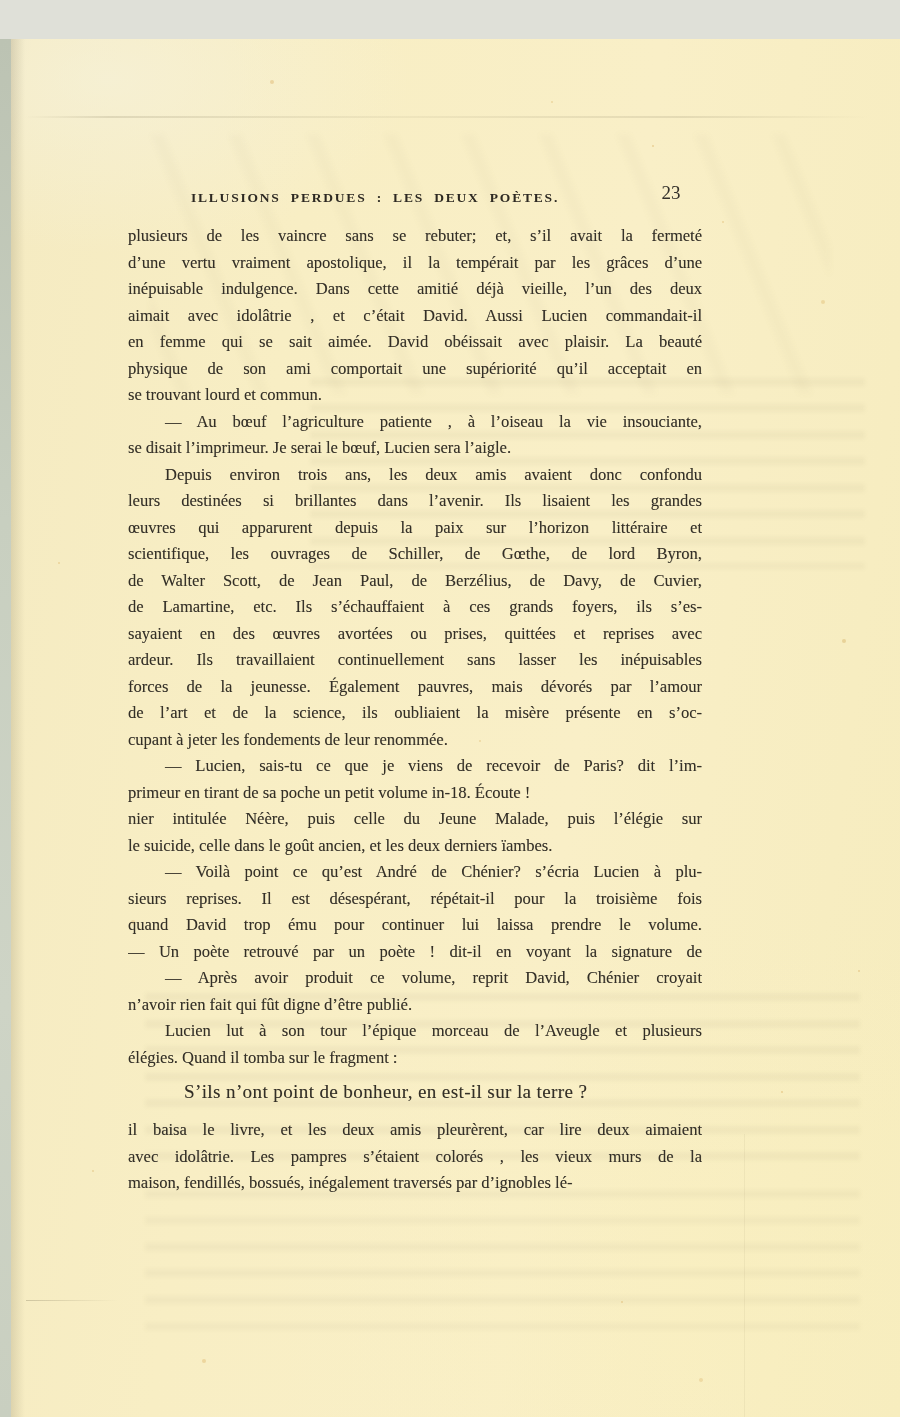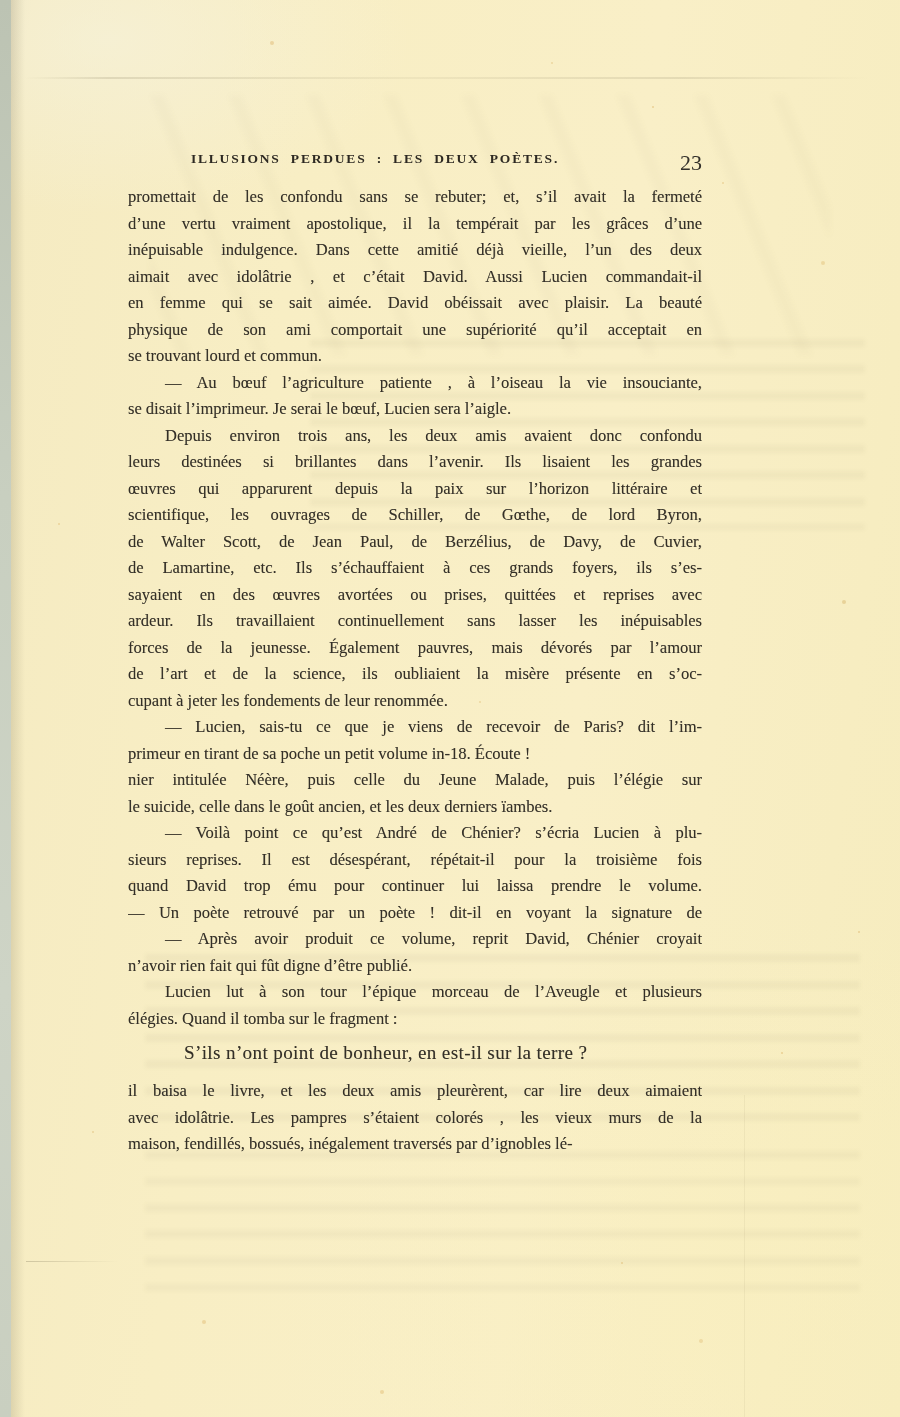--- a/index.html
+++ b/index.html
@@ -8,20 +8,21 @@
     overflow: hidden;
     background: #dfe0d8;
     font-family: "Liberation Serif", "DejaVu Serif", serif;
   }
   .scan {
     position: absolute; inset: 0;
     background:
       radial-gradient(ellipse 430px 250px at 110px 40px, rgba(246,243,224,0.55), rgba(246,243,224,0) 70%),
       radial-gradient(ellipse 700px 500px at 85% 90%, rgba(250,240,190,0.45), rgba(250,240,190,0) 75%),
       linear-gradient(97deg, #ece2c0 0%, #f5ebc2 3%, #f8eec4 30%, #f9efc7 62%, #f6ecbe 100%);
+    margin-top: 39px;
   }
   
   .edge {
     position: absolute; left: 0; top: 0; bottom: 0; width: 11px;
     background: linear-gradient(180deg, #bcc3b3 0%, #c8cfc0 35%, #ced4c6 70%, #c9cfc0 100%);
   }
   .edge-shadow {
     position: absolute; left: 11px; top: 0; bottom: 0; width: 14px;
     background: linear-gradient(90deg, rgba(120,112,84,0.20), rgba(120,112,84,0));
   }
@@ -79,23 +80,23 @@
   
   .runhead {
     position: absolute; left: 128px; top: 150px; width: 574px;
     box-sizing: border-box; padding-right: 80px;
     text-align: center;
     font-weight: bold; font-size: 13.5px; line-height: 17px;
     letter-spacing: 1.8px; word-spacing: 5px;
     color: #2d2922;
   }
   .pagenum {
-    position: absolute; left: 640px; top: 150px; width: 62px;
-    text-align: right;
-    font-size: 22px; line-height: 26px;
+    position: absolute; left: 640px; top: 141px; width: 62px;
+    text-align: center;
+    font-size: 19px; line-height: 26px;
     color: #33302a;
   }
   
   .textblock {
     position: absolute; left: 128px; top: 184px; width: 574px;
     font-size: 16.5px; line-height: 26.5px;
     color: #332f27;
     text-shadow: 0.3px 0.3px 0 rgba(51,47,39,0.30);
   }
   .line { height: 26.5px; overflow: hidden; white-space: nowrap; }
@@ -122,21 +123,21 @@
   <div class="crease-vert"></div>
   <div class="edge"></div>
   <div class="edge-shadow"></div>
 
   <div class="runhead">
     <span>ILLUSIONS PERDUES : LES DEUX POÈTES.</span>
   </div>
   <div class="pagenum">23</div>
 
   <div class="textblock">
-      <div class="line j">promettait de les confondu sans se rebuter; et, s’il avait la fermeté</div>
+      <div class="line j">plusieurs de les vaincre sans se rebuter; et, s’il avait la fermeté</div>
       <div class="line j">d’une vertu vraiment apostolique, il la tempérait par les grâces d’une</div>
       <div class="line j">inépuisable indulgence. Dans cette amitié déjà vieille, l’un des deux</div>
       <div class="line j">aimait avec idolâtrie , et c’était David. Aussi Lucien commandait-il</div>
       <div class="line j">en femme qui se sait aimée. David obéissait avec plaisir. La beauté</div>
       <div class="line j">physique de son ami comportait une supériorité qu’il acceptait en</div>
       <div class="line">se trouvant lourd et commun.</div>
       <div class="line j indent">— Au bœuf l’agriculture patiente , à l’oiseau la vie insouciante,</div>
       <div class="line">se disait l’imprimeur. Je serai le bœuf, Lucien sera l’aigle.</div>
       <div class="line j indent">Depuis environ trois ans, les deux amis avaient donc confondu</div>
       <div class="line j">leurs destinées si brillantes dans l’avenir. Ils lisaient les grandes</div>

